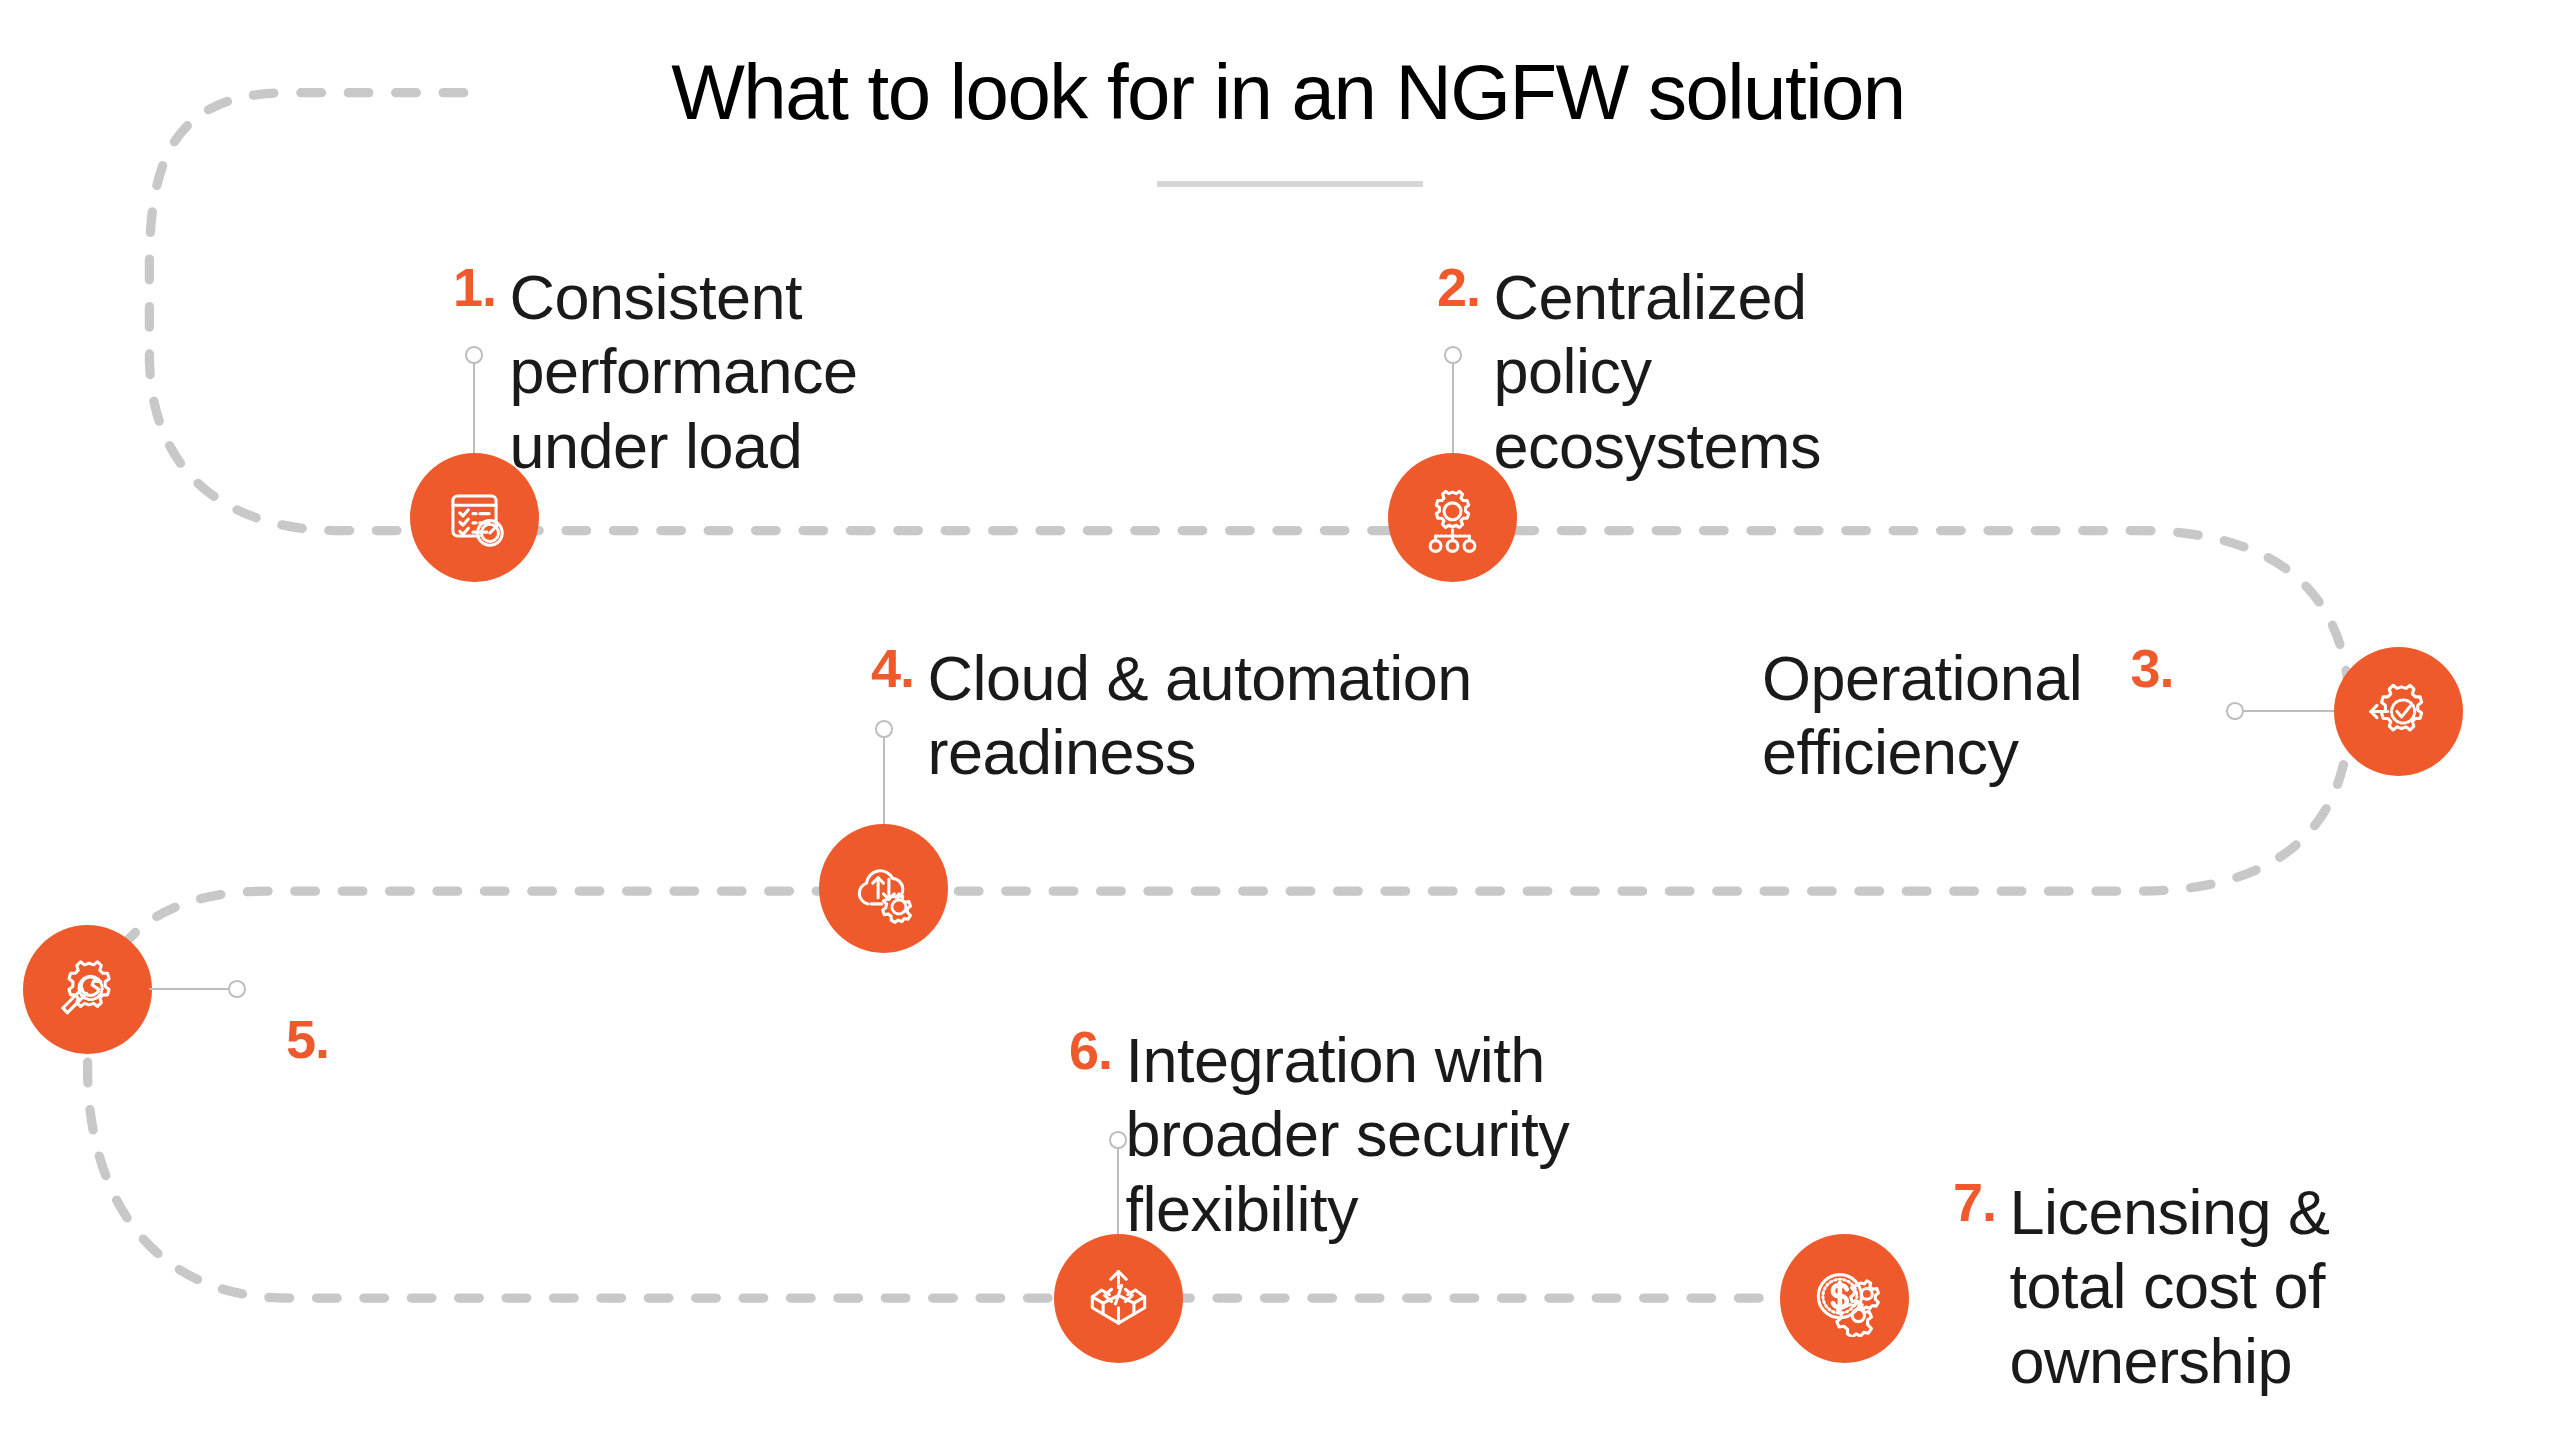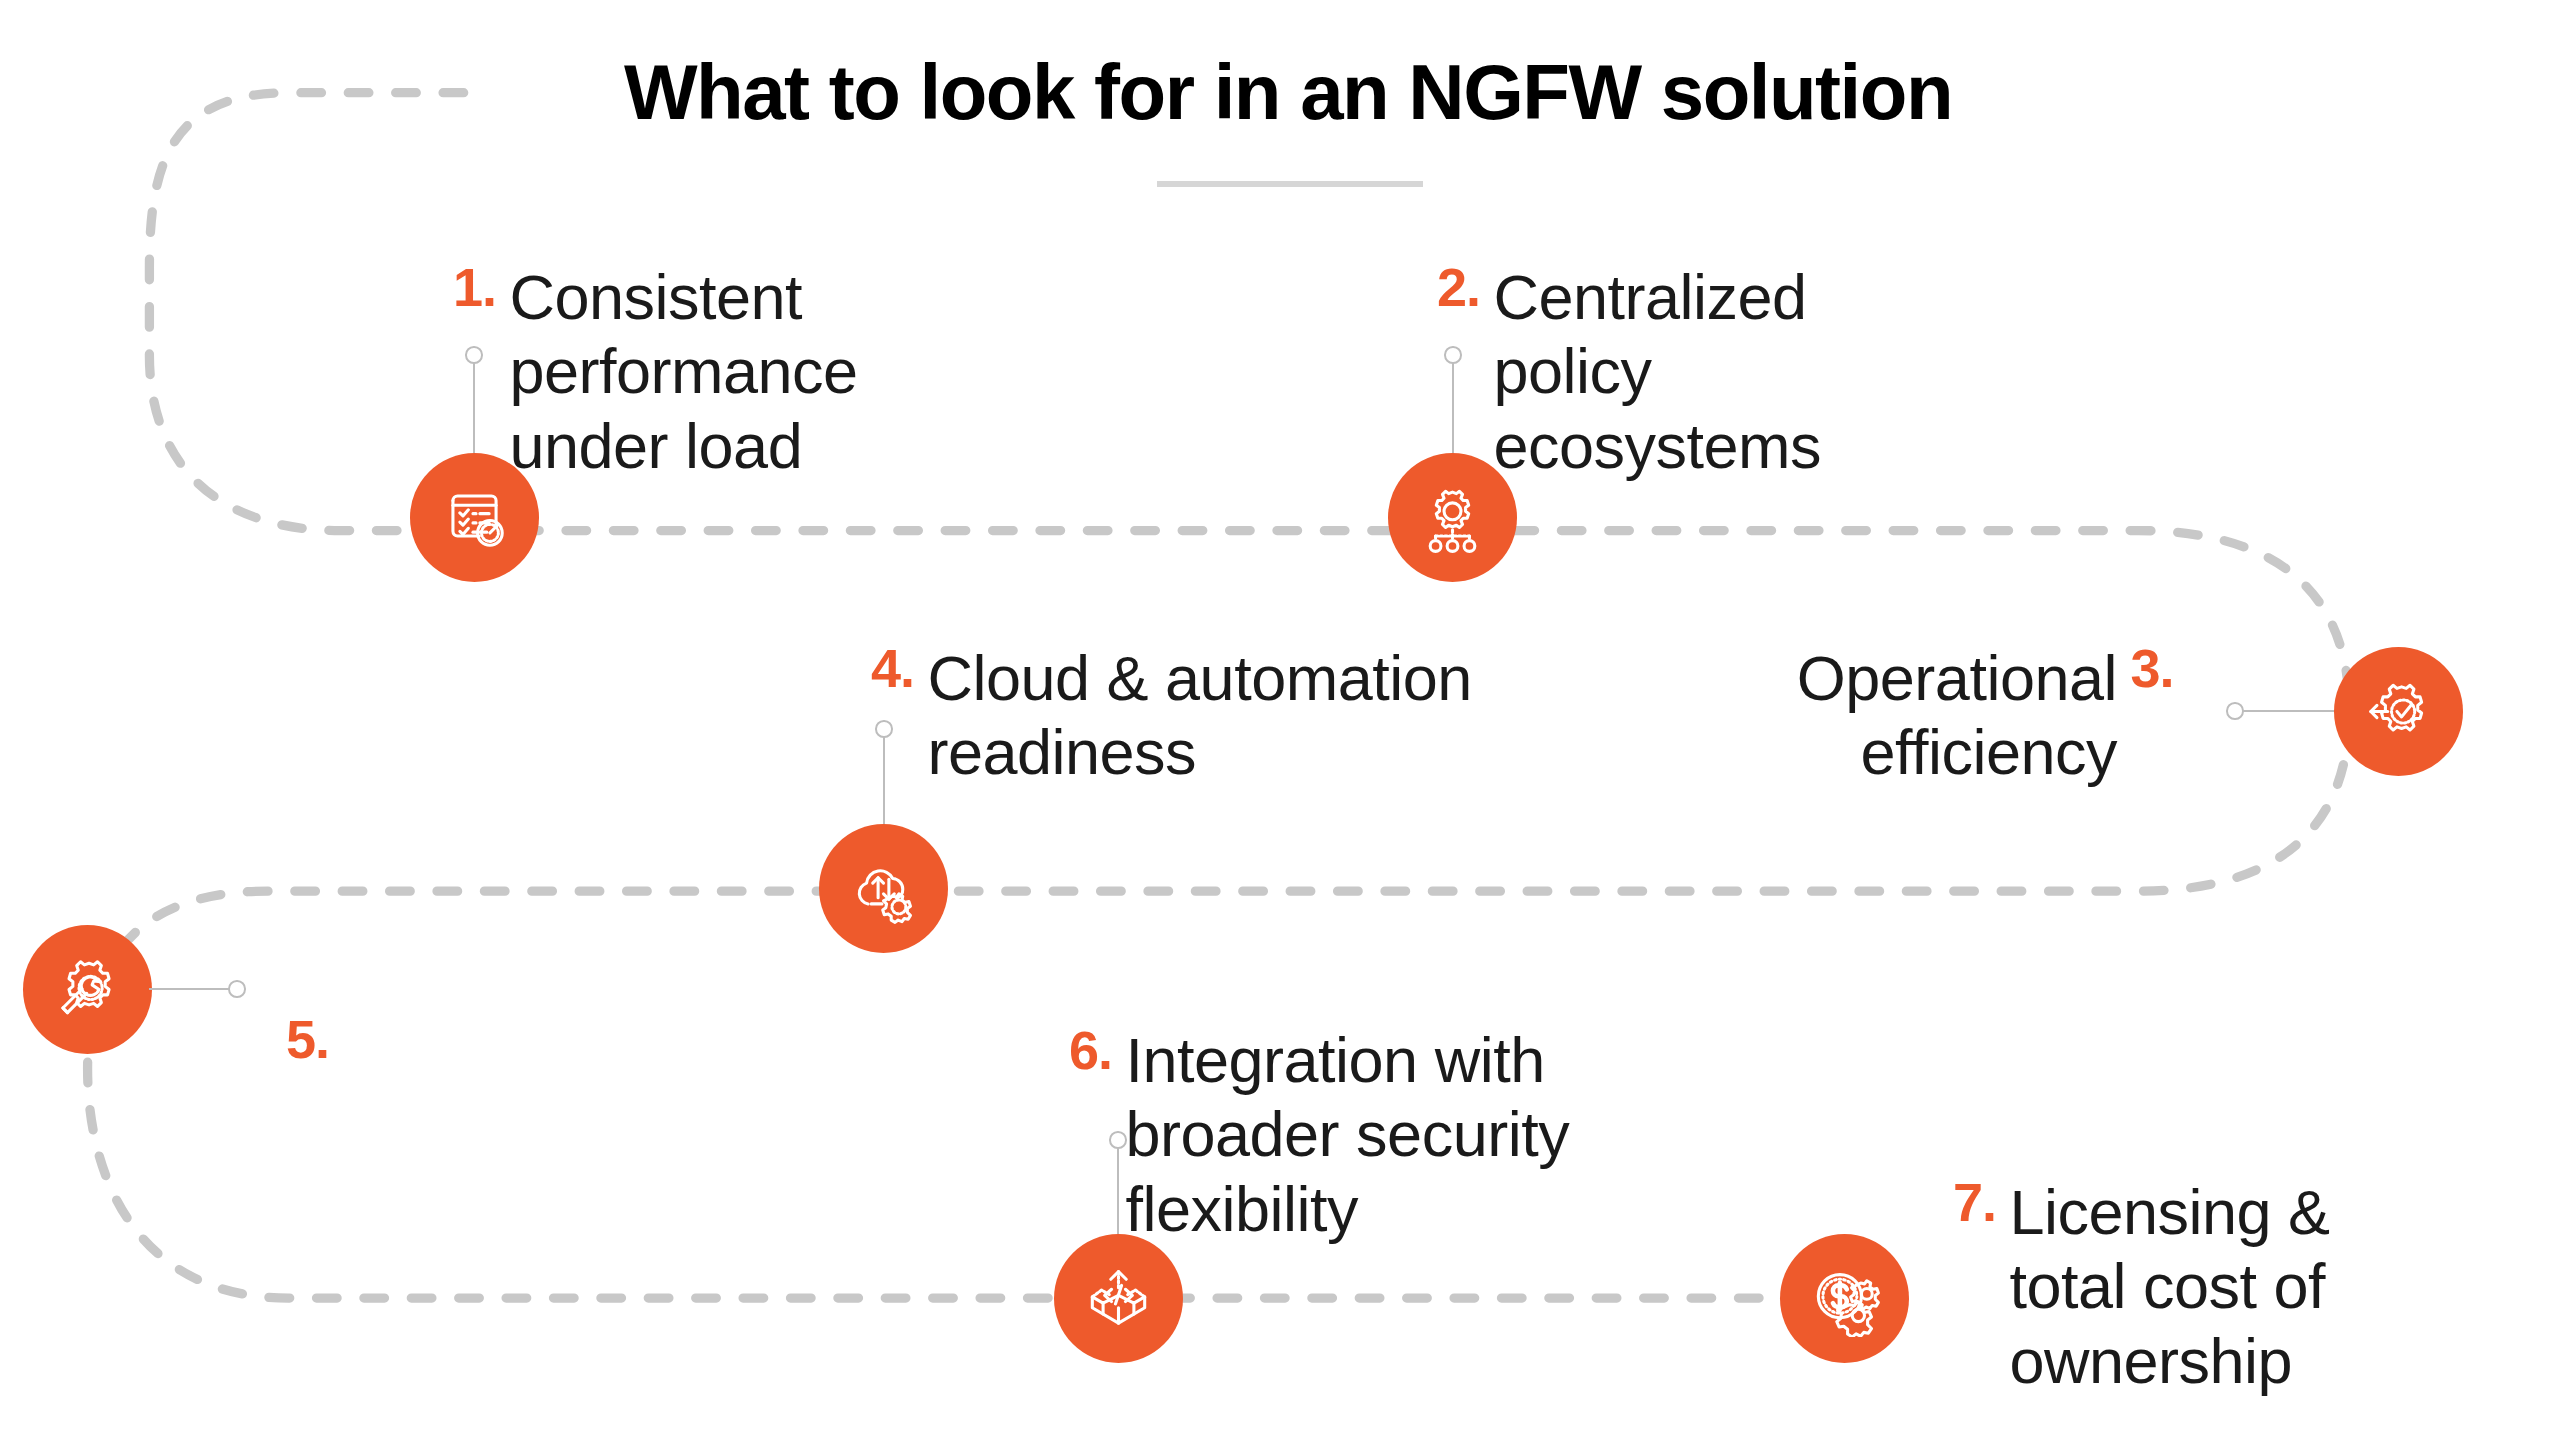--- a/index.html
+++ b/index.html
@@ -8,21 +8,21 @@
 
   #stage{position:absolute;inset:0;width:2576px;height:1449px;background:#fff;}
 
   
   #pathSvg{position:absolute;left:0;top:0;width:2576px;height:1449px;}
 
   
   .title{
     position:absolute; left:0; right:0; top:52px;
     text-align:center;
-    font-size:78px; font-weight:700; letter-spacing:-1.5px;
+    font-size:78px; font-weight:400; letter-spacing:-1.5px;
     color:#000; line-height:1.05;
     white-space:nowrap;
   }
   .title-rule{
     position:absolute; left:1157px; top:181px;
     width:266px; height:6.2px; background:#d6d6d6;
   }
 
   
   .node{
@@ -125,21 +125,21 @@
         <path d="M28 74h44" stroke-dasharray="3 3"></path>
         <path d="M28 74v6M50 74v6M72 74v6" stroke-dasharray="3 3"></path>
         <circle cx="28" cy="87" r="7"></circle>
         <circle cx="50" cy="87" r="7"></circle>
         <circle cx="72" cy="87" r="7"></circle>
       </g>
     </svg>
   </div>
 
   <div class="label rtl" style="left:1762px; top:641px;">
-    <span class="ltext" style="min-width:355px;text-align:right;">Operational
+    <span class="ltext" style="min-width:355px;text-align:left;">Operational
 efficiency</span>
     <span class="num">3.</span>
   </div>
   <div class="leader h" style="left:2239px; top:710px; width:98px;"></div>
   <div class="ldot" style="left:2226px; top:702px;"></div>
   <div class="node" style="left:2334px; top:647px;">
     <svg viewBox="0 0 100 100">
       <g fill="none" stroke="#fff" stroke-width="4" stroke-linecap="round" stroke-linejoin="round">
         <path d="M54 18 l6 2 5 -4 5 5 -2 6 4 4 6 0 2 7 -5 4 0 6 5 4 -2 7 -6 0 -4 4 2 6 -5 5 -5 -4 -6 2 -6 -2 -5 4 -5 -5 2 -6 -4 -4 -6 0 -2 -7 5 -4 0 -6 -5 -4 2 -7 6 0 4 -4 -2 -6 5 -5 5 4z"></path>
         <circle cx="56" cy="50" r="15" stroke-dasharray="2 3"></circle>

